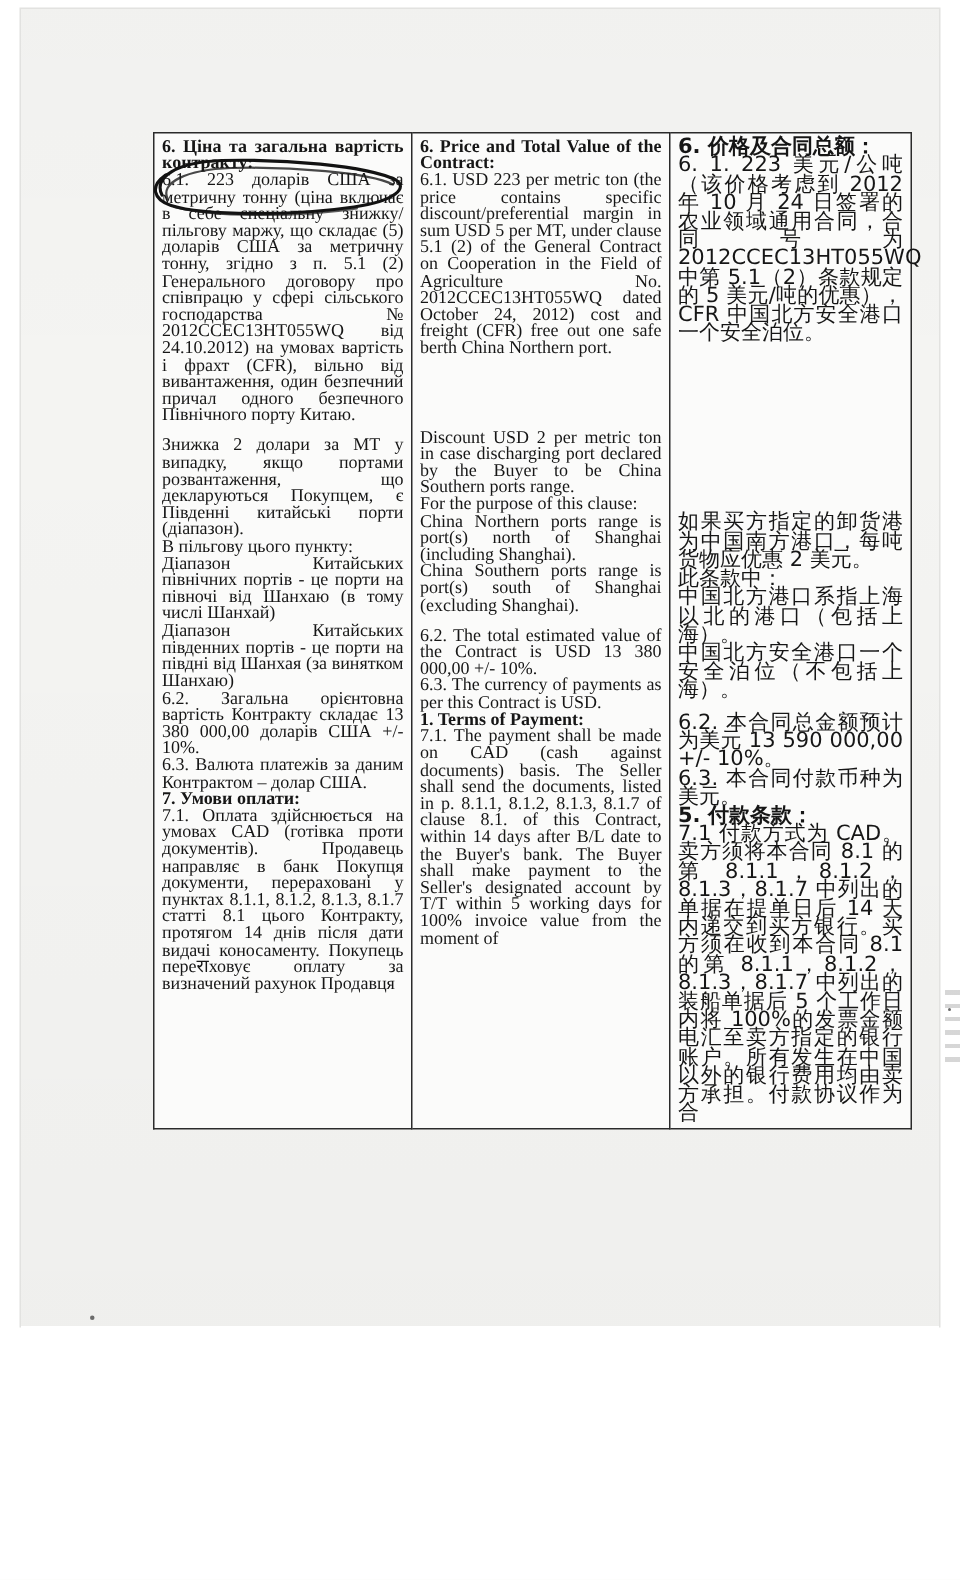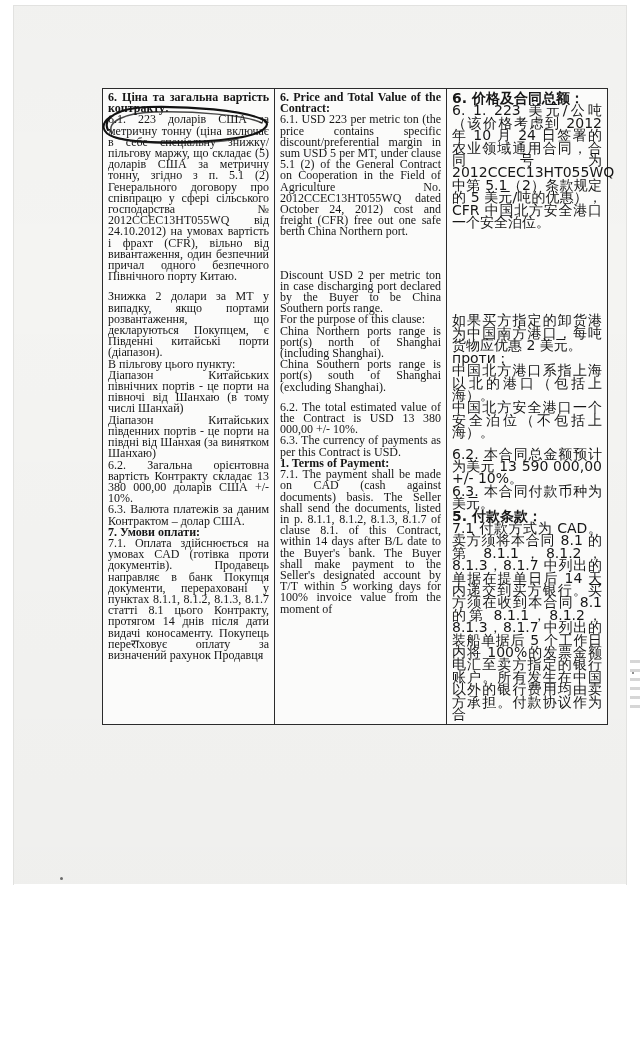--- a/index.html
+++ b/index.html
@@ -68,22 +68,22 @@
     line-height: 12.4px;
     text-align: justify;
     font-family: "DejaVu Sans", sans-serif;
   }
   .b { font-weight: bold; }
   p.pg {
     margin: 0 0 0 0;
     text-indent: 0;
   }
   p.gap { margin-top: 9px; }
-  p.gapbig { margin-top: 32px; }
-  p.gapzh { margin-top: 86px; }
+  p.gapbig { margin-top: 48px; }
+  p.gapzh { margin-top: 114px; }
   
   #ink-annotation {
     position: absolute;
     left: 96px;
     top: 104px;
     width: 176px;
     height: 44px;
     pointer-events: none;
   }
   
@@ -139,21 +139,21 @@
       <p class="pg">China Southern ports range is port(s) south of Shanghai (excluding Shanghai).</p>
       <p class="pg gap">6.2. The total estimated value of the Contract is USD 13 380 000,00 +/- 10%.</p>
       <p class="pg">6.3. The currency of payments as per this Contract is USD.</p>
       <p class="pg b">1. Terms of Payment:</p>
       <p class="pg">7.1. The payment shall be made on CAD (cash against documents) basis. The Seller shall send the documents, listed in p. 8.1.1, 8.1.2, 8.1.3, 8.1.7 of clause 8.1. of this Contract, within 14 days after B/L date to the Buyer's bank. The Buyer shall make payment to the Seller's designated account by T/T within 5 working days for 100% invoice value from the moment of</p>
     </td>
     <td class="col-zh">
       <p class="pg b">6. 价格及合同总额：</p>
       <p class="pg">6. 1. 223 美元/公吨（该价格考虑到 2012 年 10 月 24 日签署的农业领域通用合同，合同号为 2012CCEC13HT055WQ 中第 5.1（2）条款规定的 5 美元/吨的优惠），CFR 中国北方安全港口一个安全泊位。</p>
       <p class="pg gapzh">如果买方指定的卸货港为中国南方港口，每吨货物应优惠 2 美元。</p>
-      <p class="pg">проти：</p>
+      <p class="pg">此条款中：</p>
       <p class="pg">中国北方港口系指上海以北的港口（包括上海）。</p>
       <p class="pg">中国北方安全港口一个安全泊位（不包括上海）。</p>
       <p class="pg gap">6.2. 本合同总金额预计为美元 13 590 000,00 +/- 10%。</p>
       <p class="pg">6.3. 本合同付款币种为美元。</p>
       <p class="pg b">5. 付款条款：</p>
       <p class="pg">7.1 付款方式为 CAD。卖方须将本合同 8.1 的第 8.1.1，8.1.2，8.1.3，8.1.7 中列出的单据在提单日后 14 天内递交到买方银行。买方须在收到本合同 8.1 的第 8.1.1，8.1.2，8.1.3，8.1.7 中列出的装船单据后 5 个工作日内将 100%的发票金额电汇至卖方指定的银行账户。所有发生在中国以外的银行费用均由卖方承担。付款协议作为合</p>
     </td>
   </tr>
 </tbody>
   </table>

